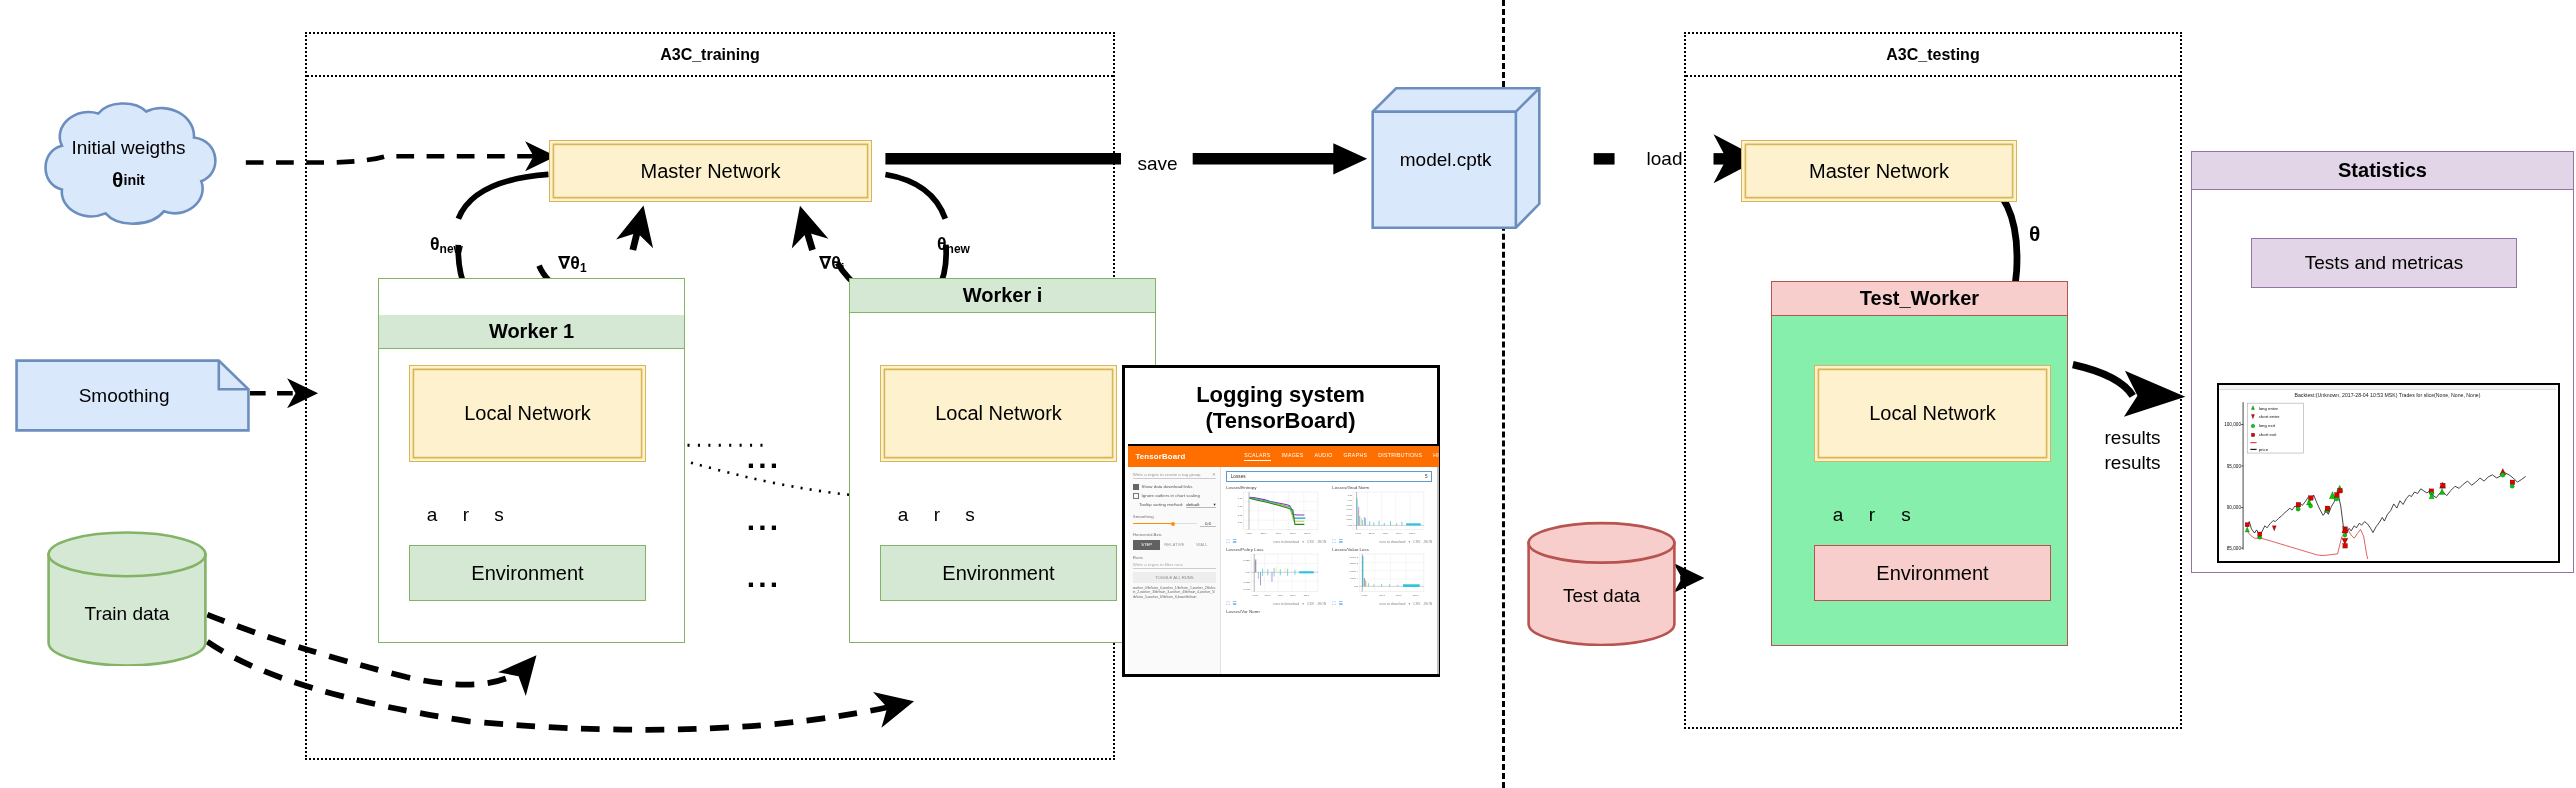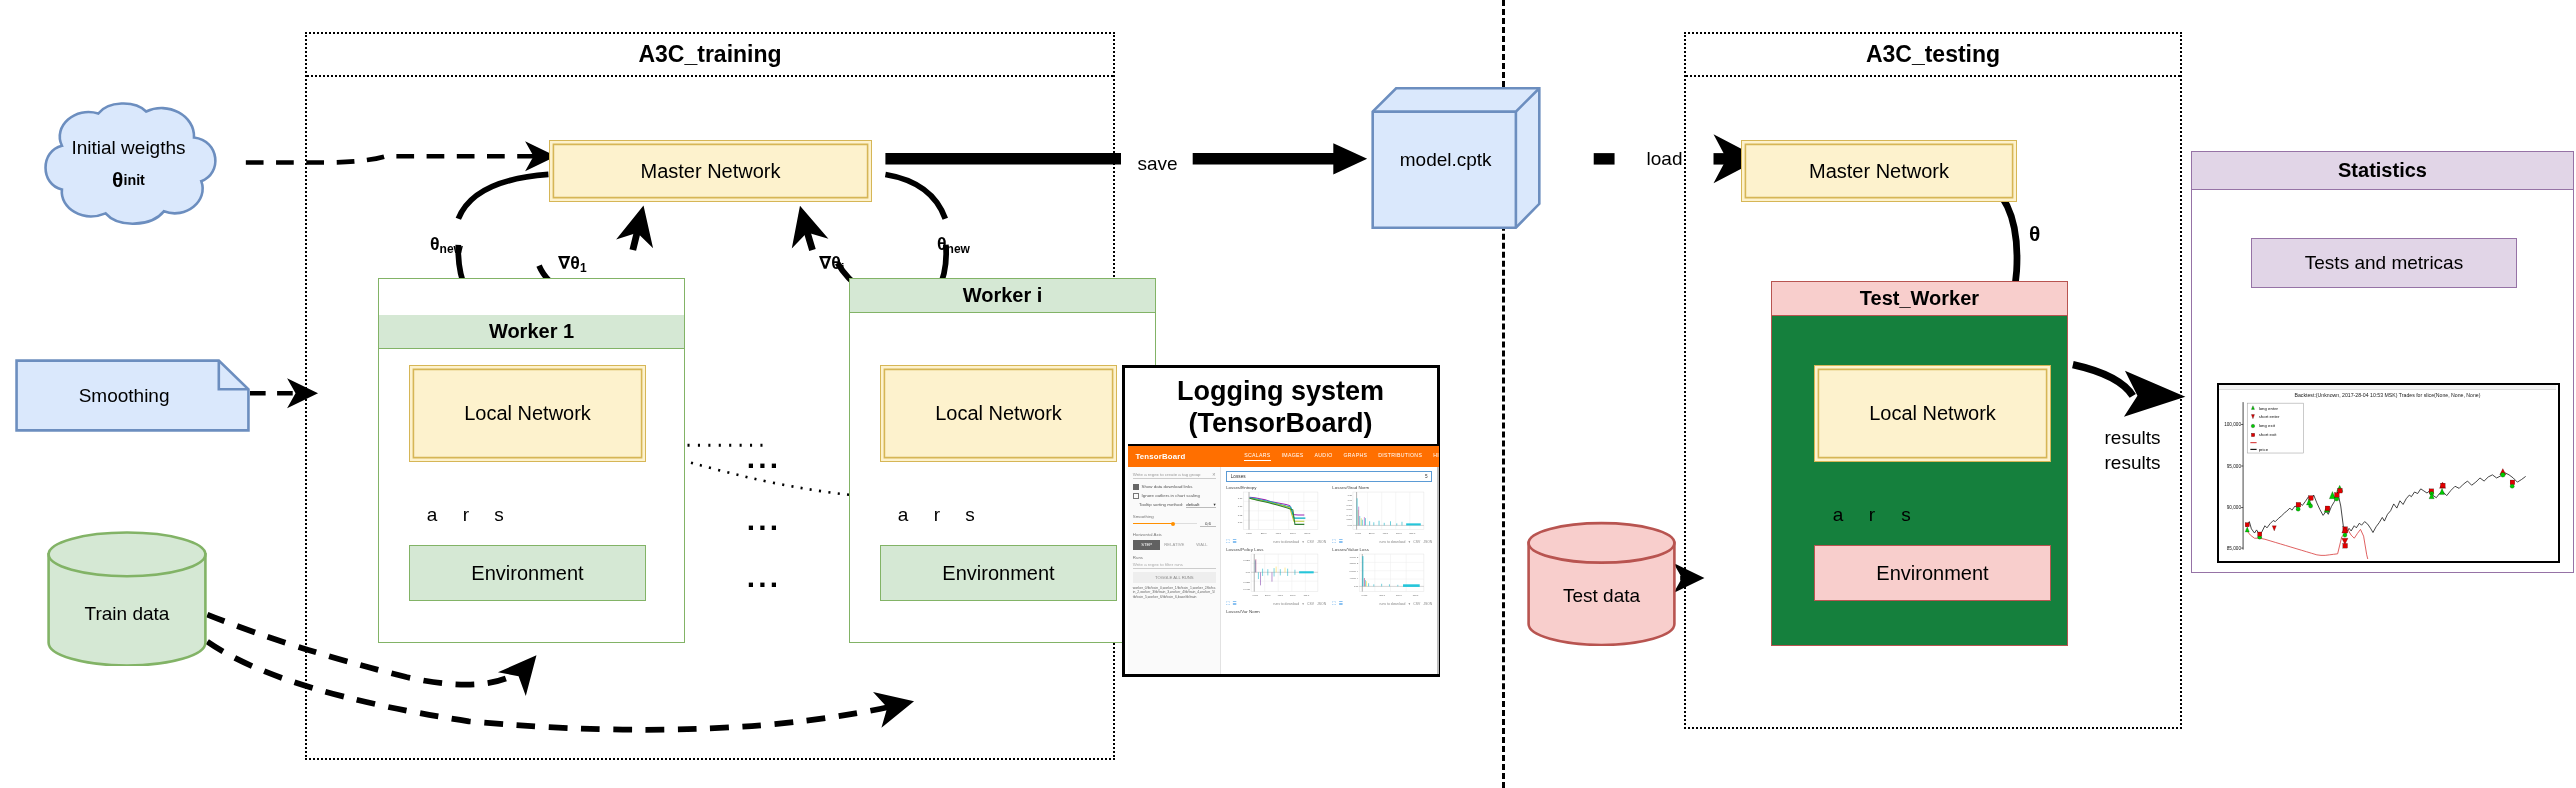--- a/index.html
+++ b/index.html
@@ -3,44 +3,44 @@
 <meta charset="utf-8">
 <style>
   html,body{margin:0;padding:0;background:#ffffff;}
   body{width:2576px;height:788px;position:relative;overflow:hidden;
        font-family:"Liberation Sans","DejaVu Sans",sans-serif;color:#000;}
   .abs{position:absolute;box-sizing:border-box;}
   .ctr{display:flex;align-items:center;justify-content:center;text-align:center;}
 
   
   .group-box{border:2.1px dotted #000;background:transparent;}
-  .group-title{border-bottom:2.1px dotted #000;font-weight:bold;font-size:23px;
+  .group-title{border-bottom:2.1px dotted #000;font-weight:bold;font-size:16px;
                display:flex;align-items:center;justify-content:center;}
 
   
   .net-box{background:#fdf2cd;border:1.6px solid #d6b656;
            box-shadow:inset 0 0 0 2.6px #fdf2cd, inset 0 0 0 4.2px #d6b656;
            font-size:20px;}
   .worker-box{border:1.6px solid #82b366;background:#ffffff;}
   .worker-head{background:#d5e8d4;border-bottom:1.6px solid #82b366;
                font-weight:bold;font-size:20px;}
   .env-box{background:#d5e8d4;border:1.6px solid #82b366;font-size:20px;}
 
-  .test-worker-box{border:1.6px solid #b85450;background:#15803d;}
+  .test-worker-box{border:1.6px solid #b85450;background:#86efac;}
   .test-worker-head{background:#f8cecc;border-bottom:1.6px solid #b85450;
                     font-weight:bold;font-size:20px;}
   .test-env-box{background:#f8cecc;border:1.6px solid #b85450;font-size:20px;}
 
   .stat-box{border:1.6px solid #9673a6;background:#ffffff;}
   .stat-head{background:#e1d5e7;border-bottom:1.6px solid #9673a6;
              font-weight:bold;font-size:20px;}
   .stat-inner{background:#e1d5e7;border:1.6px solid #9673a6;font-size:19px;}
 
   .tb-panel{border:3.1px solid #000;background:#ffffff;}
-  .tb-title{font-weight:bold;font-size:27px;line-height:1.18;}
+  .tb-title{font-weight:bold;font-size:22px;line-height:1.18;}
 
   .label{font-size:19px;}
   .label-b{font-size:17.7px;font-weight:bold;}
   .sub{font-size:0.68em;vertical-align:-0.28em;font-weight:bold;}
 
   svg.ov{position:absolute;left:0;top:0;width:2576px;height:788px;
          pointer-events:none;overflow:visible;}
 
   
   .tb-top{background:#ff6f00;height:21px;display:flex;align-items:center;

